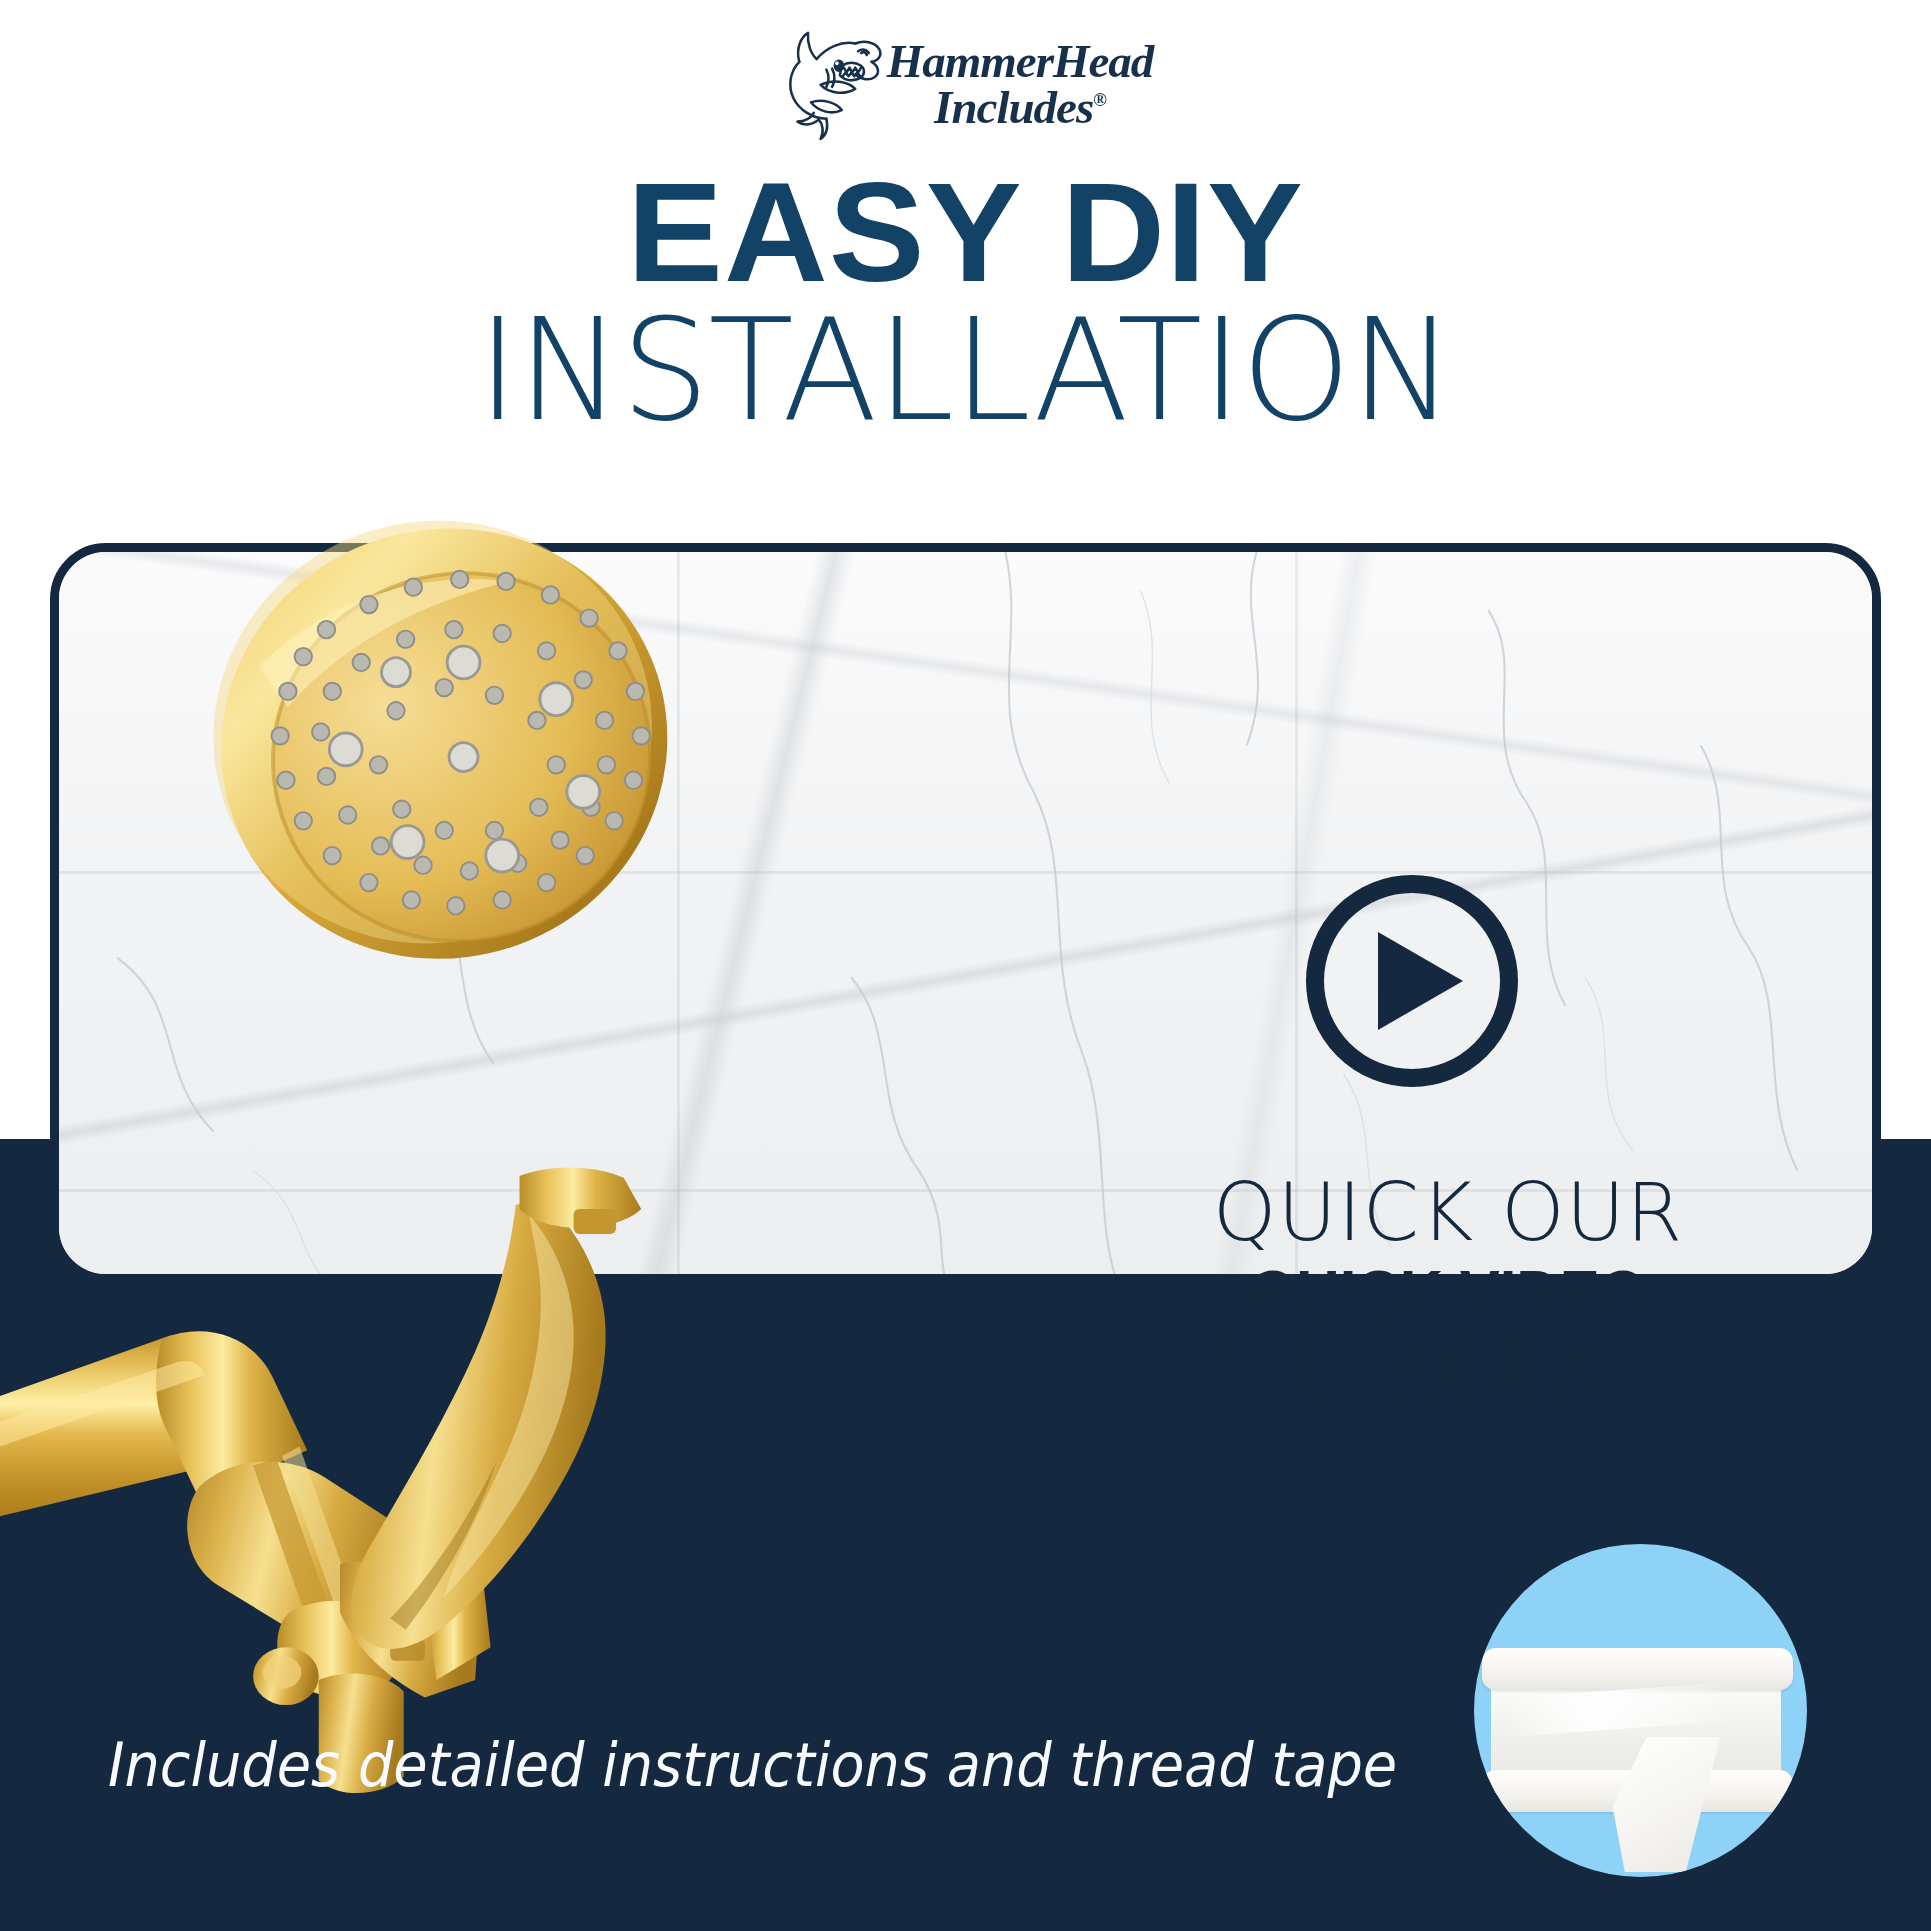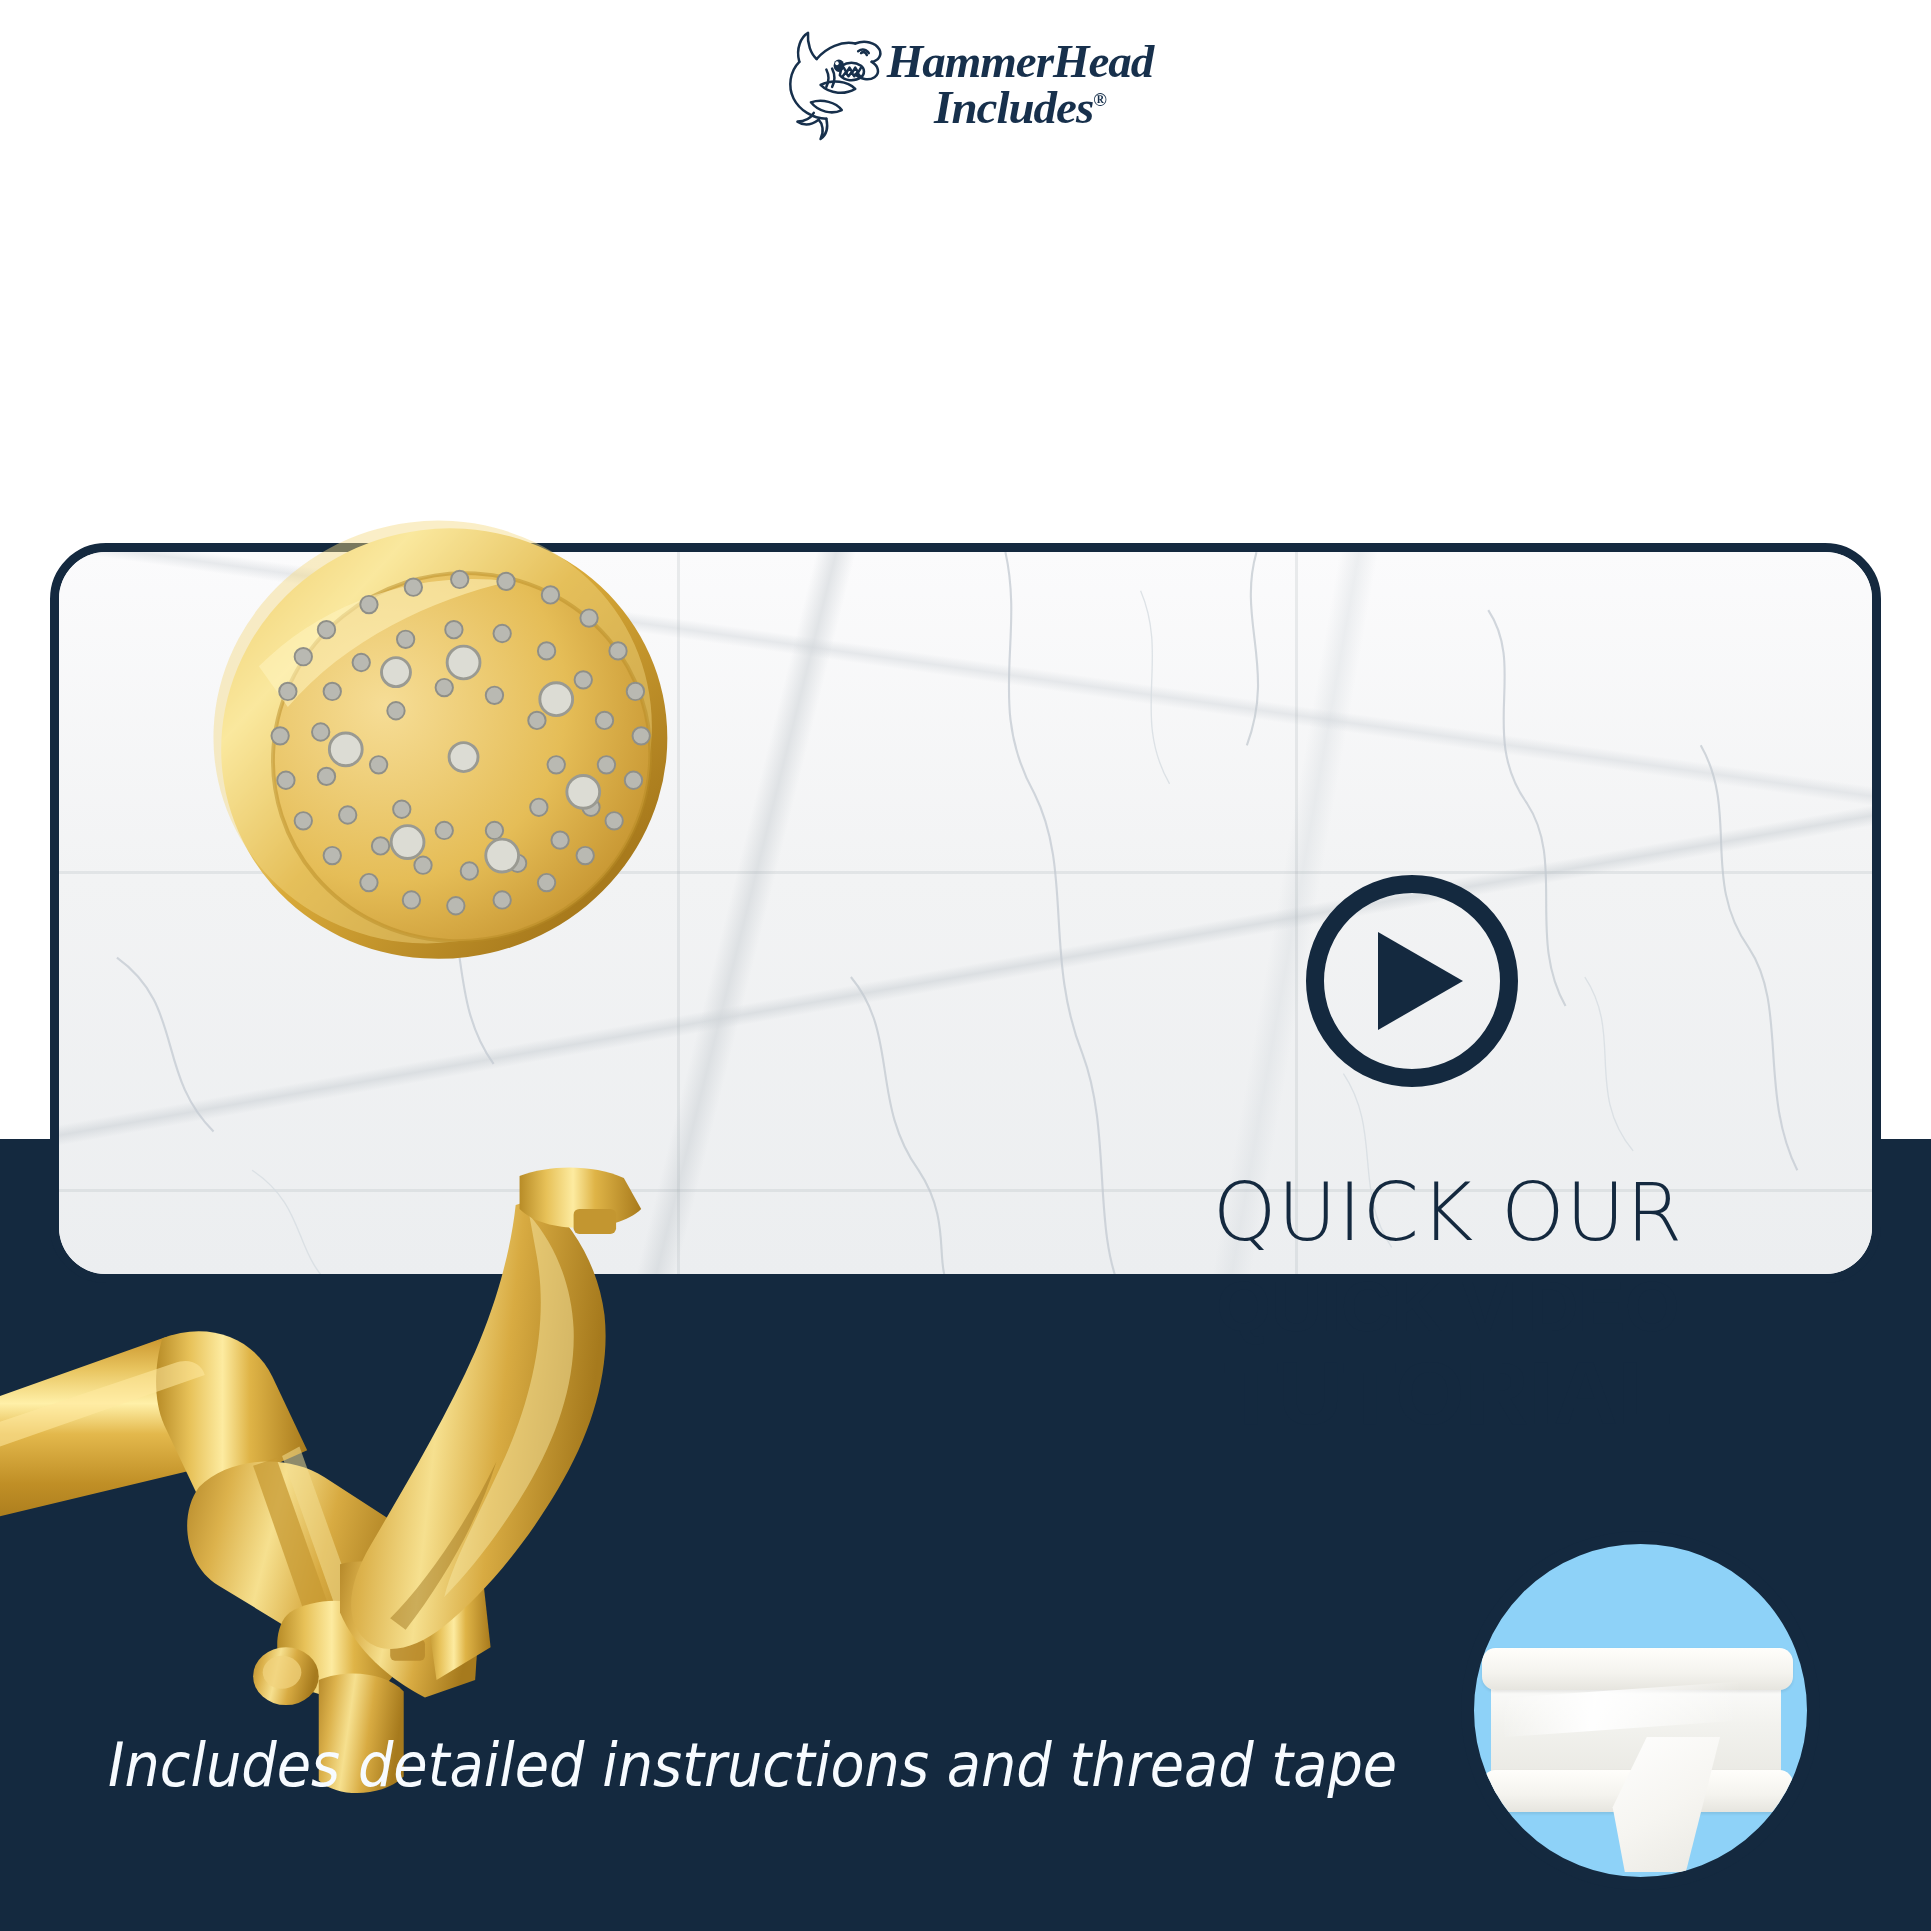--- a/index.html
+++ b/index.html
@@ -96,21 +96,21 @@
     border-bottom:49px solid transparent;
     border-left:85px solid #14293f;
   }
 
   
   .watch-block {
     position:absolute; left:1052px; top:1170px; width:792px;
     text-align:center; color:#14293f; z-index:6;
   }
   .watch-l1 { font-size:81px; font-weight:300; letter-spacing:1px; font-family:"DejaVu Sans",sans-serif; line-height:1.06;}
-  .watch-l2 { font-size:70px; font-weight:bold; letter-spacing:0px; line-height:1.06; margin-top:14px;}
+  .watch-l2 { font-size:60px; font-weight:bold; letter-spacing:0px; line-height:1.06; margin-top:4px;}
   .watch-l3 { font-size:89px; font-weight:bold; letter-spacing:0px; line-height:1.06; margin-top:1.9px;}
 
   
   .tape-badge {
     position:absolute; left:1461px; top:1531px; width:359px; height:359px;
     border-radius:50%; background:#8ed2f8;
     border:13.5px solid #14293f;
     z-index:8; overflow:hidden;
   }
   .tape-core {
@@ -195,20 +195,24 @@
       </svg>
     </div>
     <div class="logo-text">
       <div class="logo-line1">HammerHead</div>
       <div class="logo-line2">
         <span>Includes</span><span class="logo-reg">®</span>
       </div>
     </div>
   </div>
 
+  <div class="headline">
+    <div class="l1">EASY DIY</div>
+    <div class="l2">INSTALLATION</div>
+  </div>
 
   <div class="panel">
     <div class="panel-inner">
 
       <div class="tile-line" style="left:618px;top:0;width:2.9px;height:740px;"></div>
       <div class="tile-line" style="left:1236px;top:0;width:2.9px;height:740px;"></div>
       <div class="tile-line" style="left:0;top:319px;width:1831px;height:2.9px;"></div>
       <div class="tile-line" style="left:0;top:637px;width:1831px;height:2.9px;"></div>
 
       <svg width="1831" height="740" style="position:absolute;left:0;top:0;" viewBox="0 0 1896 766">

